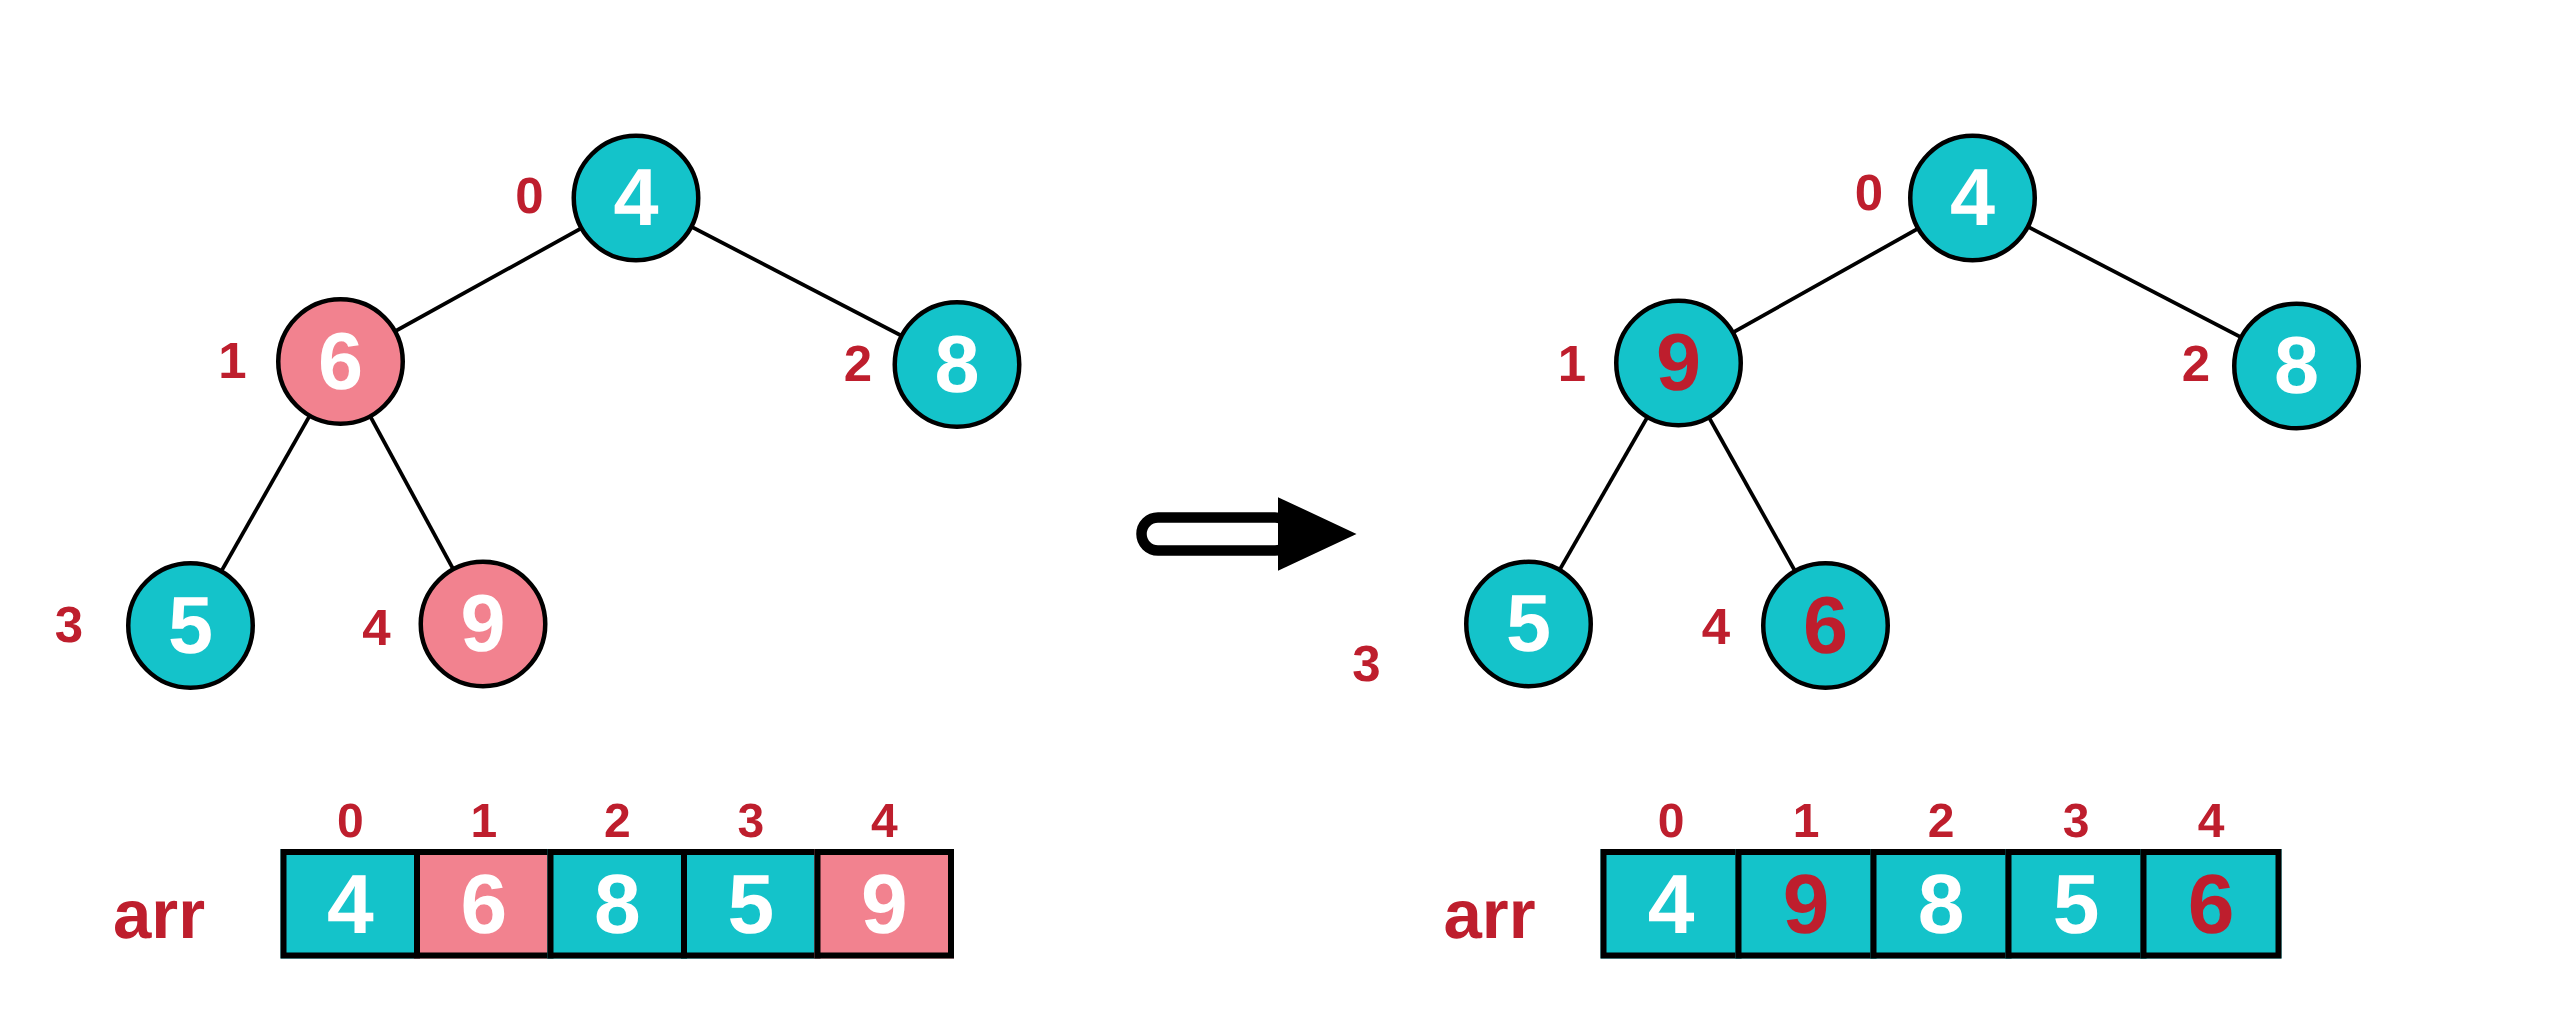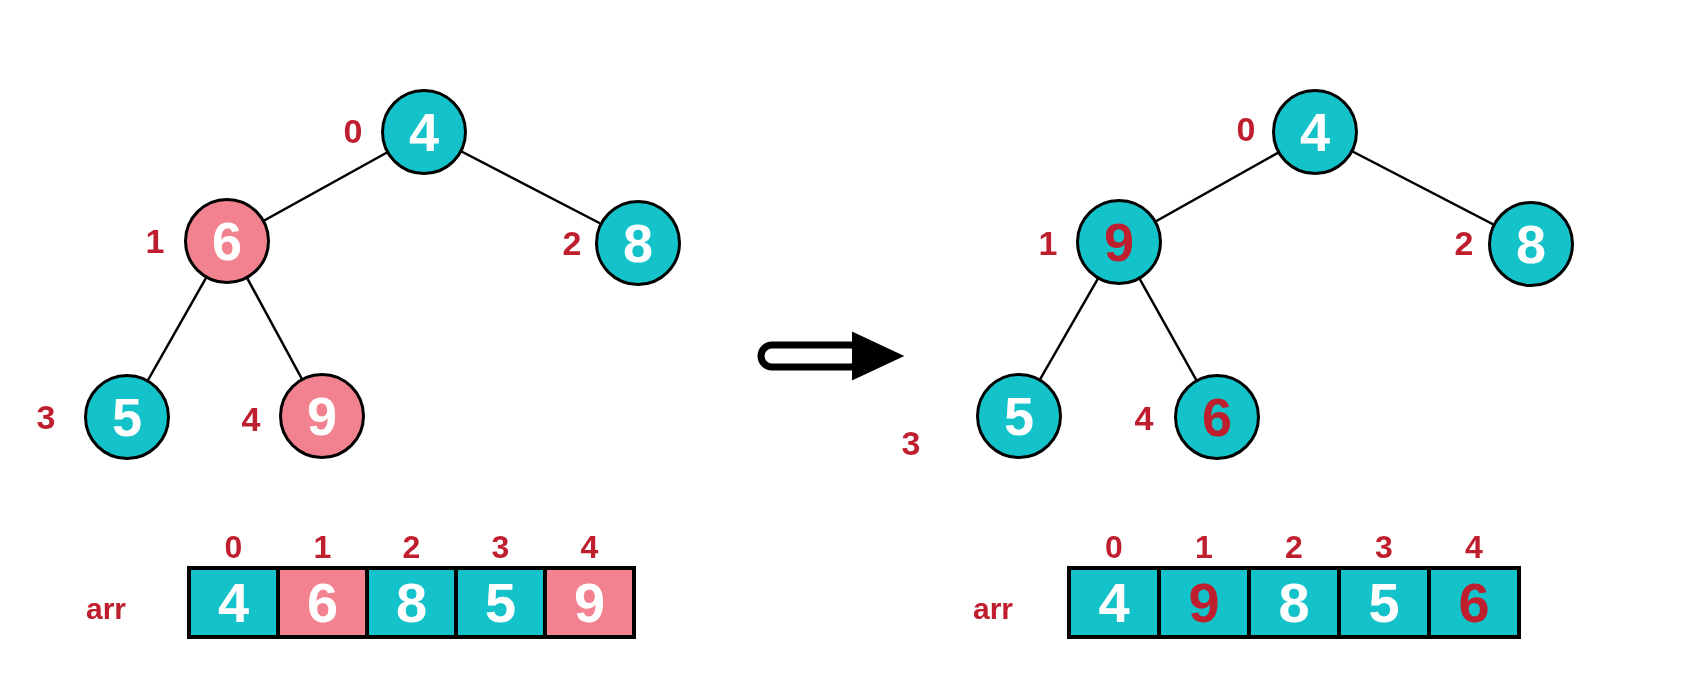--- a/index.html
+++ b/index.html
@@ -47,21 +47,21 @@
   }
   .array-index {
     position: absolute;
     transform: translate(-50%, -50%);
     font-size: 32px;
     line-height: 1;
   }
   .arr-label {
     position: absolute;
     transform: translate(-50%, -50%);
-    font-size: 30px;
+    font-size: 46px;
     line-height: 1;
     text-align: center;
   }
 </style>
 </head>
 <body>
 
 <div id="stage">
 
   <svg id="edges-svg" width="1708" height="682" viewBox="0 0 1708 682" xmlns="http://www.w3.org/2000/svg">

